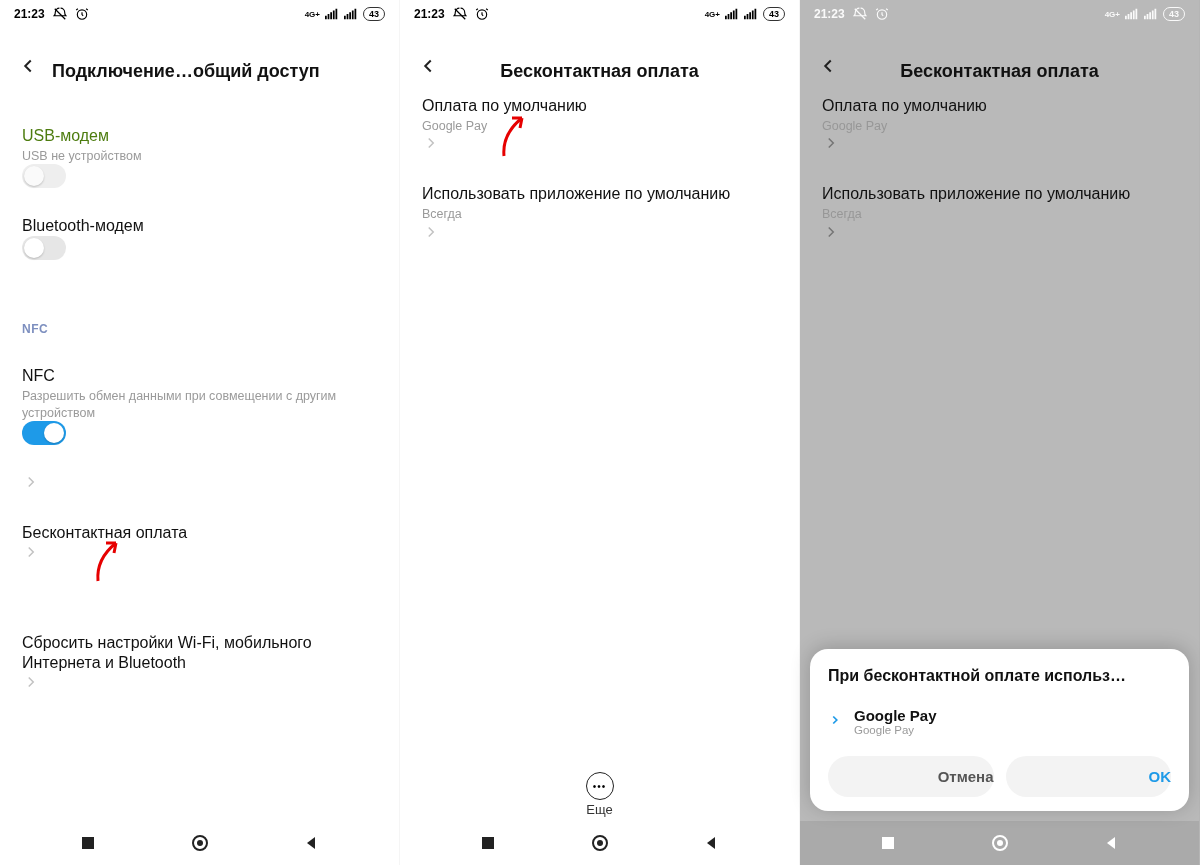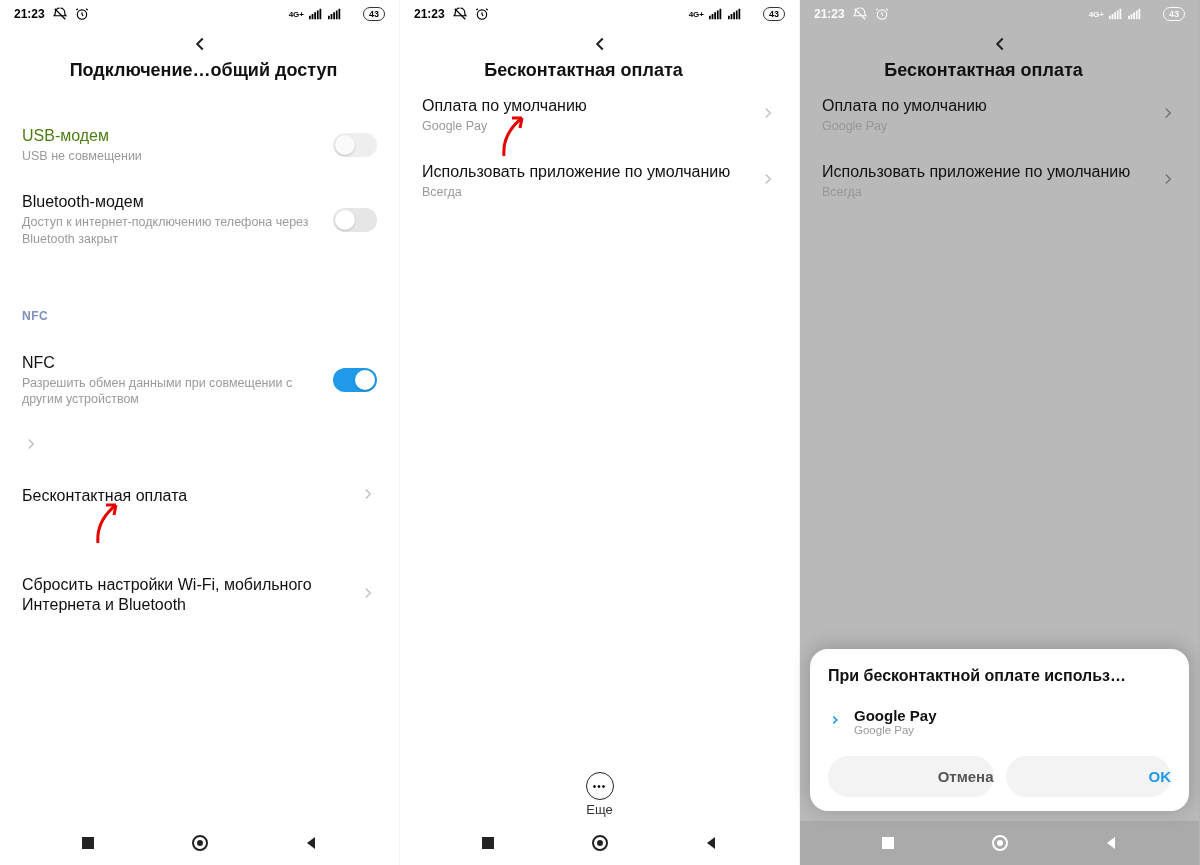--- a/index.html
+++ b/index.html
@@ -6,33 +6,33 @@
   body { font-family: -apple-system, Helvetica, Arial, sans-serif; background: #fff; width: 1200px; height: 865px; overflow: hidden; }
   .container { display: flex; width: 1200px; height: 860px; }
   .phone { width: 400px; height: 865px; position: relative; background: #fff; border-right: 1px solid rgba(0,0,0,0.04); display:flex; flex-direction:column; }
   .phone.dimmed .content, .phone.dimmed .header, .phone.dimmed .statusbar { background:#bdbdbd; filter:brightness(0.98); }
   .phone.dimmed { background:#bdbdbd; }
   
   .statusbar { height:28px; display:flex; align-items:center; justify-content:space-between; padding:0 14px; font-size:12px; font-weight:600; color:#000; background:#fff;}
   .sb-left { display:flex; align-items:center; gap:8px;}
   .sb-right { display:flex; align-items:center; gap:5px;}
   .sb-icon { display:inline-flex; align-items:center; }
-  .batt { border:1px solid #333; border-radius:7px; padding:0 5px; font-size:9px; font-weight:700; line-height:12px;margin-left:16px;}
+  .batt { border:1px solid #333; border-radius:7px; padding:0 5px; font-size:9px; font-weight:700; line-height:12px;}
   .phone.dimmed .statusbar { color:#fff; }
   .phone.dimmed .batt { border-color:#fff; }
   
-  .header { display:flex; align-items:center; height:54px; padding:0 12px; background:#fff;flex-direction:column;}
+  .header { display:flex; align-items:flex-end; height:54px; padding:0 12px; background:#fff;}
   .back { width:32px; height:32px; display:flex; align-items:center; justify-content:center; }
   .title { font-size:18px; font-weight:700; flex:1; text-align:center; color:#111; padding-right:32px;}
   .phone:first-child .title { text-align:left; padding-left:8px; padding-right:0; font-size:18px;}
   
   .content { flex:1; overflow:hidden; background:#fff; }
   .spacer { height:30px; }
   .section-label { color:#7d8fbf; font-size:12px; font-weight:600; letter-spacing:0.5px; padding:8px 22px 16px; }
-  .row { padding:14px 22px; display:flex; align-items:center; position:relative;}
+  .row { padding:14px 22px; display:flex; align-items:flex-start; position:relative;flex-direction:column;}
   .row .txt { flex:1; }
   .row .label { font-size:16px; color:#111; line-height:1.25;}
   .row .sub { font-size:12.5px; color:#9a9a9a; margin-top:2px; line-height:1.3;}
   .row.disabled .label { color:#4d7c0f; }
   .chev { color:#c2c2c2; }
   .toggle { width:44px; height:24px; border-radius:12px; background:#e6e6e6; position:relative; flex-shrink:0;}
   .toggle .knob { position:absolute; width:20px; height:20px; background:#fff; border-radius:50%; top:2px; left:2px; box-shadow:0 1px 2px rgba(0,0,0,0.2);}
   .toggle.on { background:#1e9ae8; }
   .toggle.on .knob { left:22px; }
   .toggle.off-dim { background:#eee; }
@@ -115,31 +115,30 @@
       </div>
       <div class="title">Подключение…общий доступ</div>
     </div>
 
     <div class="content">
       <div class="spacer"></div>
 
       <div class="row disabled">
         <div class="txt">
           <div class="label">USB-модем</div>
-          <div class="sub">USB не совмещении</div>
+          <div class="sub">USB не устройством</div>
         </div>
         <div class="toggle off-dim">
             <div class="knob"></div>
           </div>
       </div>
 
       <div class="row">
         <div class="txt">
           <div class="label">Bluetooth-модем</div>
-          <div class="sub">Доступ к интернет-подключению телефона через Bluetooth закрыт</div>
         </div>
         <div class="toggle">
             <div class="knob"></div>
           </div>
       </div>
 
       <div class="gap"></div>
       <div class="section-label">NFC</div>
 
       <div class="row">

